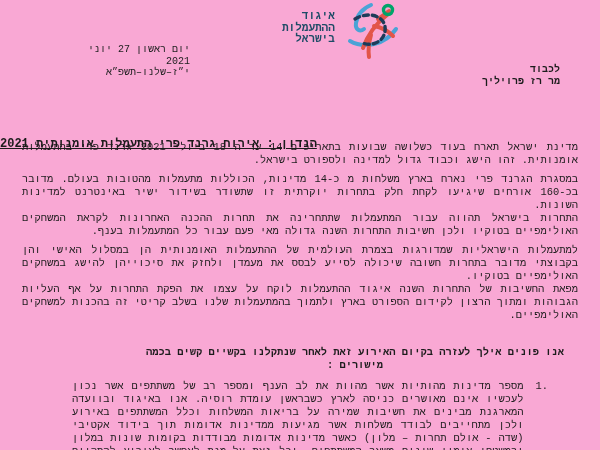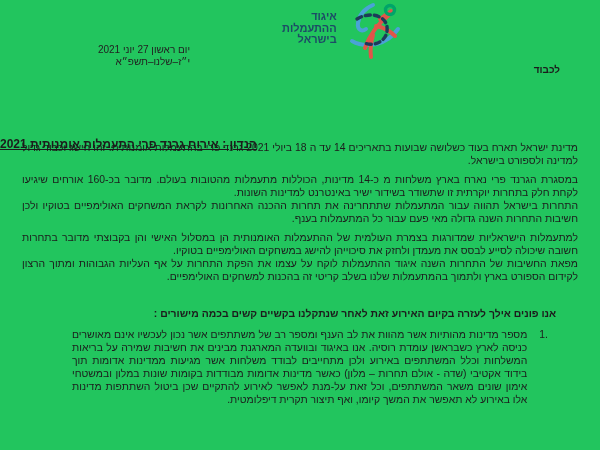--- a/index.html
+++ b/index.html
@@ -1,22 +1,22 @@
 <!DOCTYPE html>
 <html lang="he"><head>
 <meta charset="utf-8">
 <style>
   html,body{margin:0;padding:0;background:#e9e9e9;}
   .page{
     position:relative;
     width:600px;height:450px;
     margin:0 auto;
-    background:#22c55e;
+    background:#f9a8d4;
     overflow:hidden;
-    font-family:Liberation Sans, sans-serif;
+    font-family:Liberation Mono, monospace;
     color:#1c1c1c;
     direction:rtl;
   }
   
   .logo{
     position:absolute;top:2px;left:282px;
     display:flex;flex-direction:row;align-items:flex-start;gap:5px;
     direction:ltr;
   }
   .logo-text{
@@ -106,20 +106,21 @@
     </svg>
   </div>
 
   <div class="date-block">
     <div>יום ראשון 27 יוני 2021</div>
     <div>י״ז–שלנו–תשפ״א</div>
   </div>
 
   <div class="recipient">
     <div>לכבוד</div>
+    <div>מר רז פרויליך</div>
   </div>
 
   <div class="subject">הנדון : אירוח גרנד פרי התעמלות אומנותית 2021</div>
 
   <div class="body">
     <p>מדינת ישראל תארח בעוד כשלושה שבועות בתאריכים 14 עד ה 18 ביולי 2021 גרנד פרי בהתעמלות אומנותית. זהו הישג וכבוד גדול למדינה ולספורט בישראל.</p>
     <p class="tight">במסגרת הגרנד פרי נארח בארץ משלחות מ כ-14 מדינות, הכוללות מתעמלות מהטובות בעולם. מדובר בכ-160 אורחים שיגיעו לקחת חלק בתחרות יוקרתית זו שתשודר בשידור ישיר באינטרנט למדינות השונות.</p>
     <p>התחרות בישראל תהווה עבור המתעמלות שתתחרינה את תחרות ההכנה האחרונות לקראת המשחקים האולימפיים בטוקיו ולכן חשיבות התחרות השנה גדולה מאי פעם עבור כל המתעמלות בענף.</p>
     <p class="tight">למתעמלות הישראליות שמדורגות בצמרת העולמית של ההתעמלות האומנותית הן במסלול האישי והן בקבוצתי מדובר בתחרות חשובה שיכולה לסייע לבסס את מעמדן ולחזק את סיכוייהן להישג במשחקים האולימפיים בטוקיו.</p>
     <p>מפאת החשיבות של התחרות השנה איגוד ההתעמלות לוקח על עצמו את הפקת התחרות על אף העליות הגבוהות ומתוך הרצון לקידום הספורט בארץ ולתמוך בהמתעמלות שלנו בשלב קריטי זה בהכנות למשחקים האולימפיים.</p>

